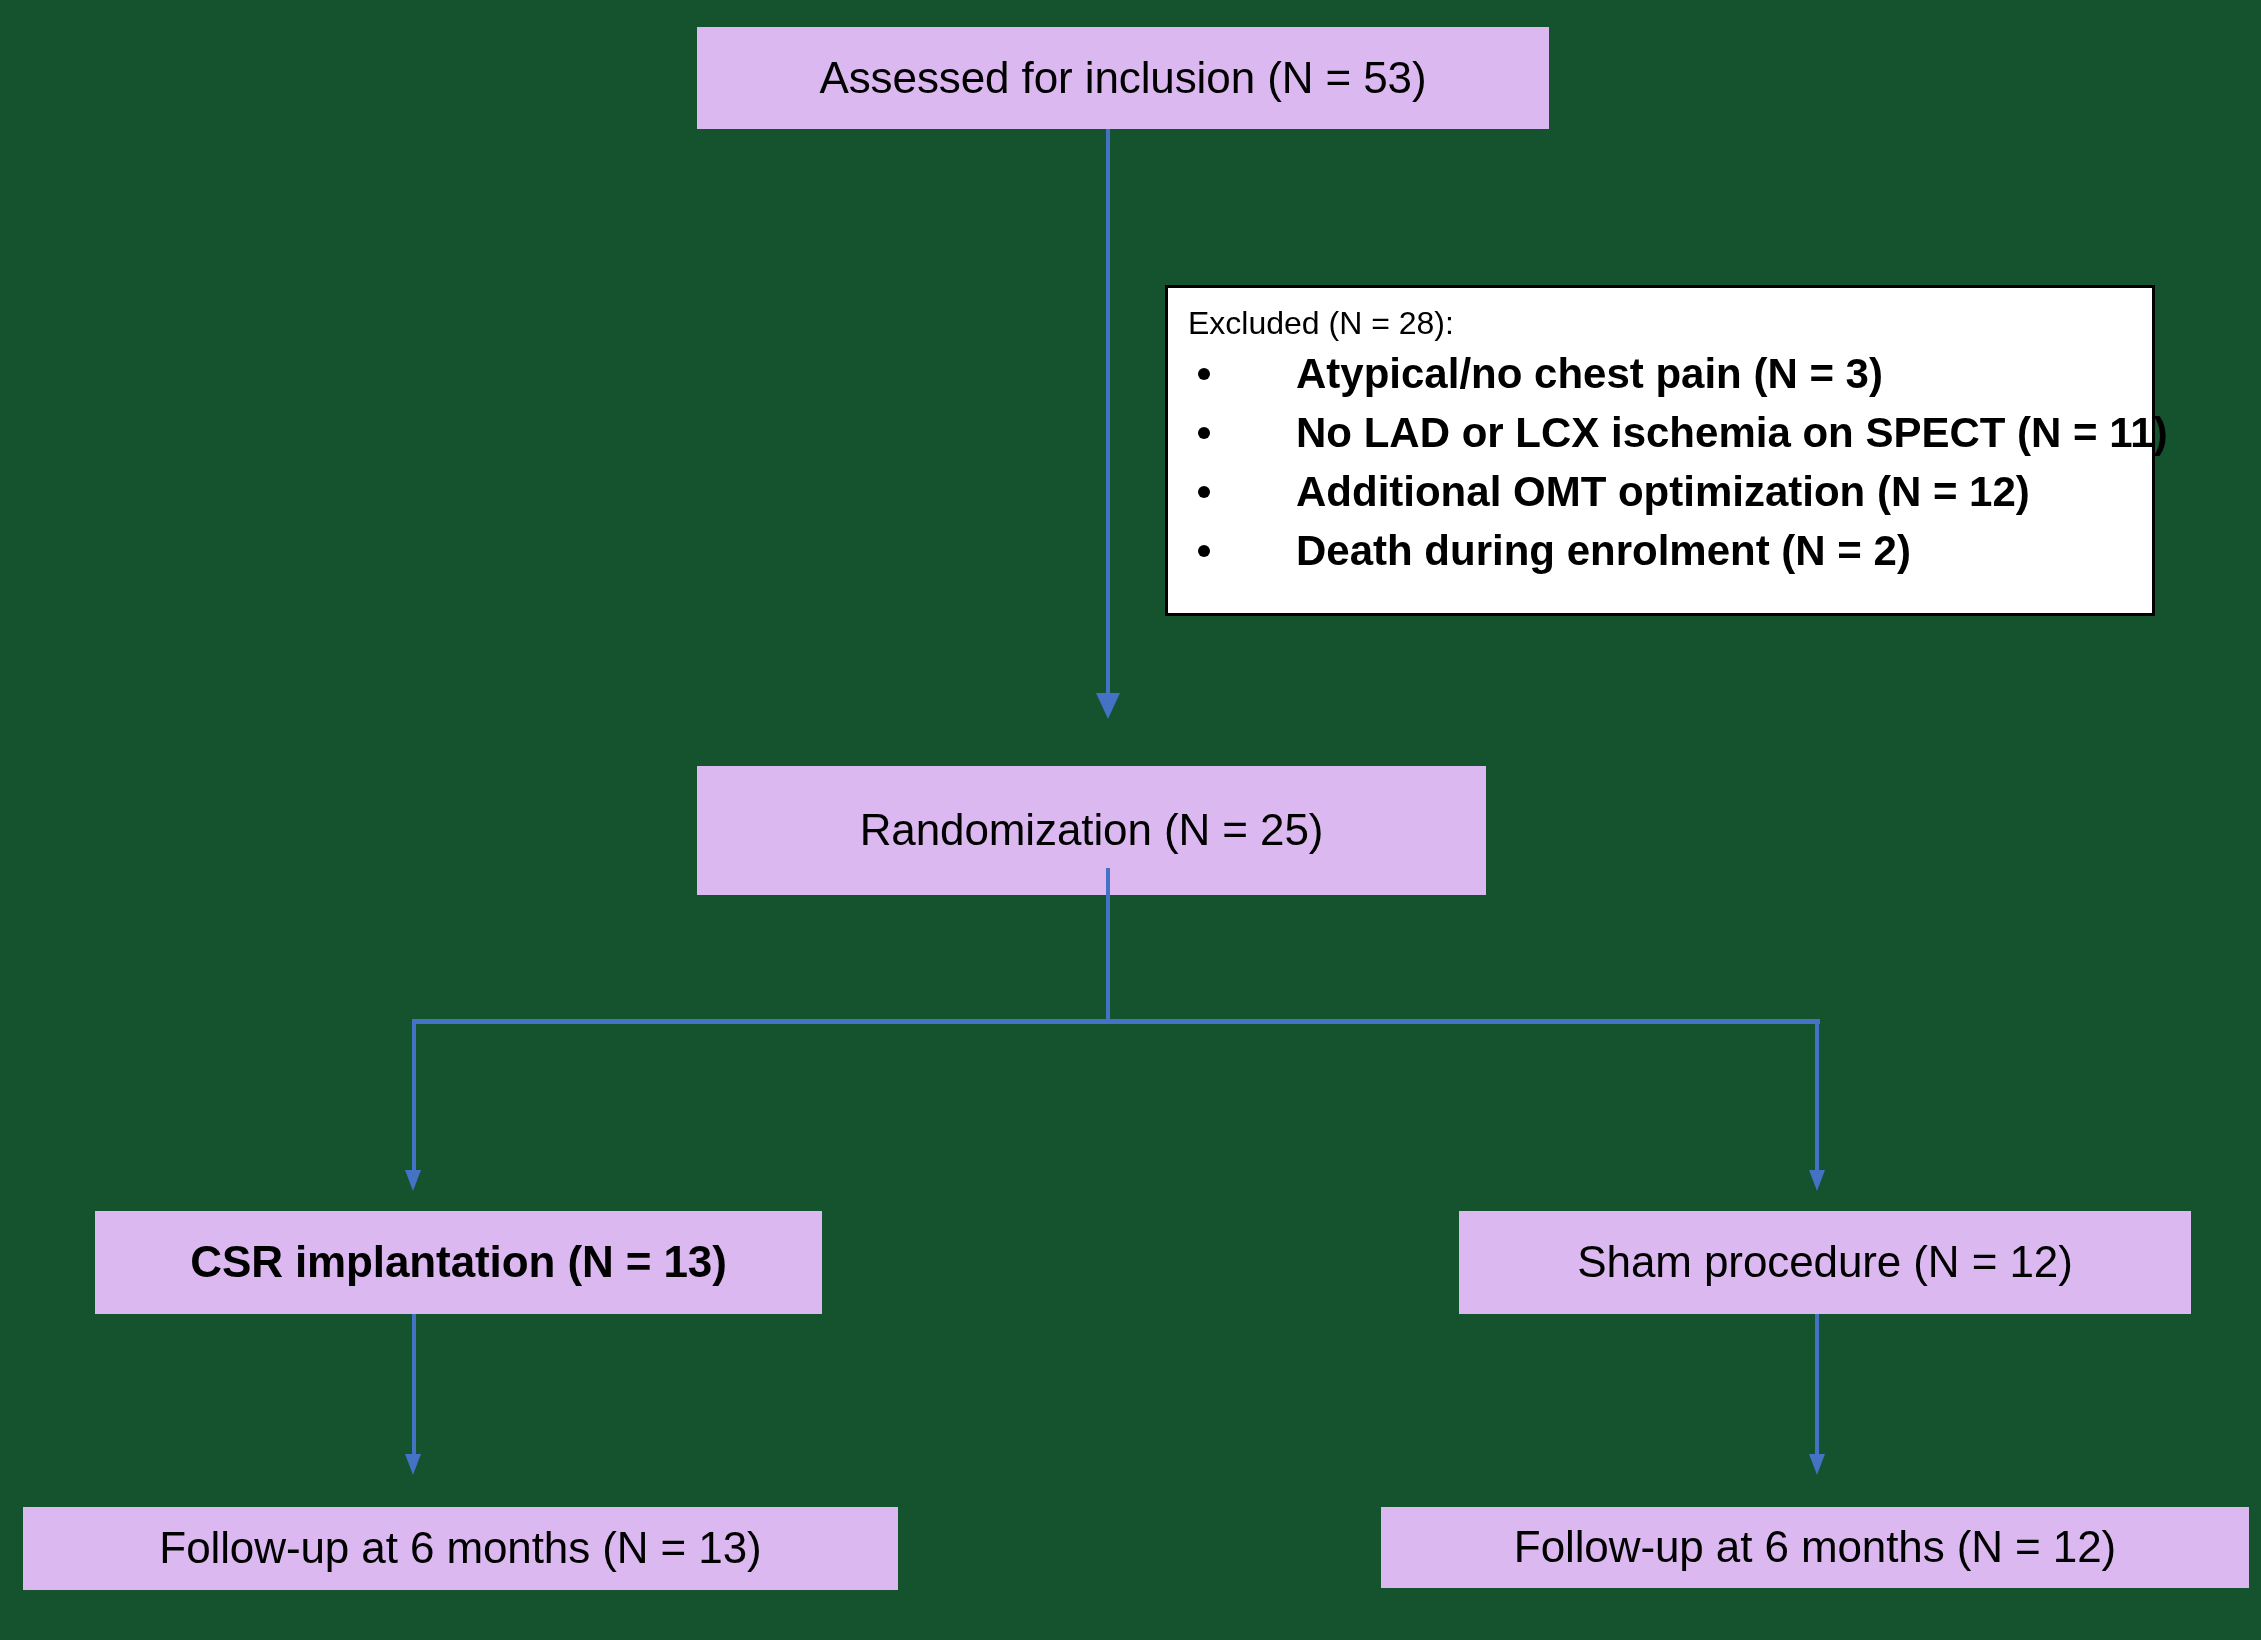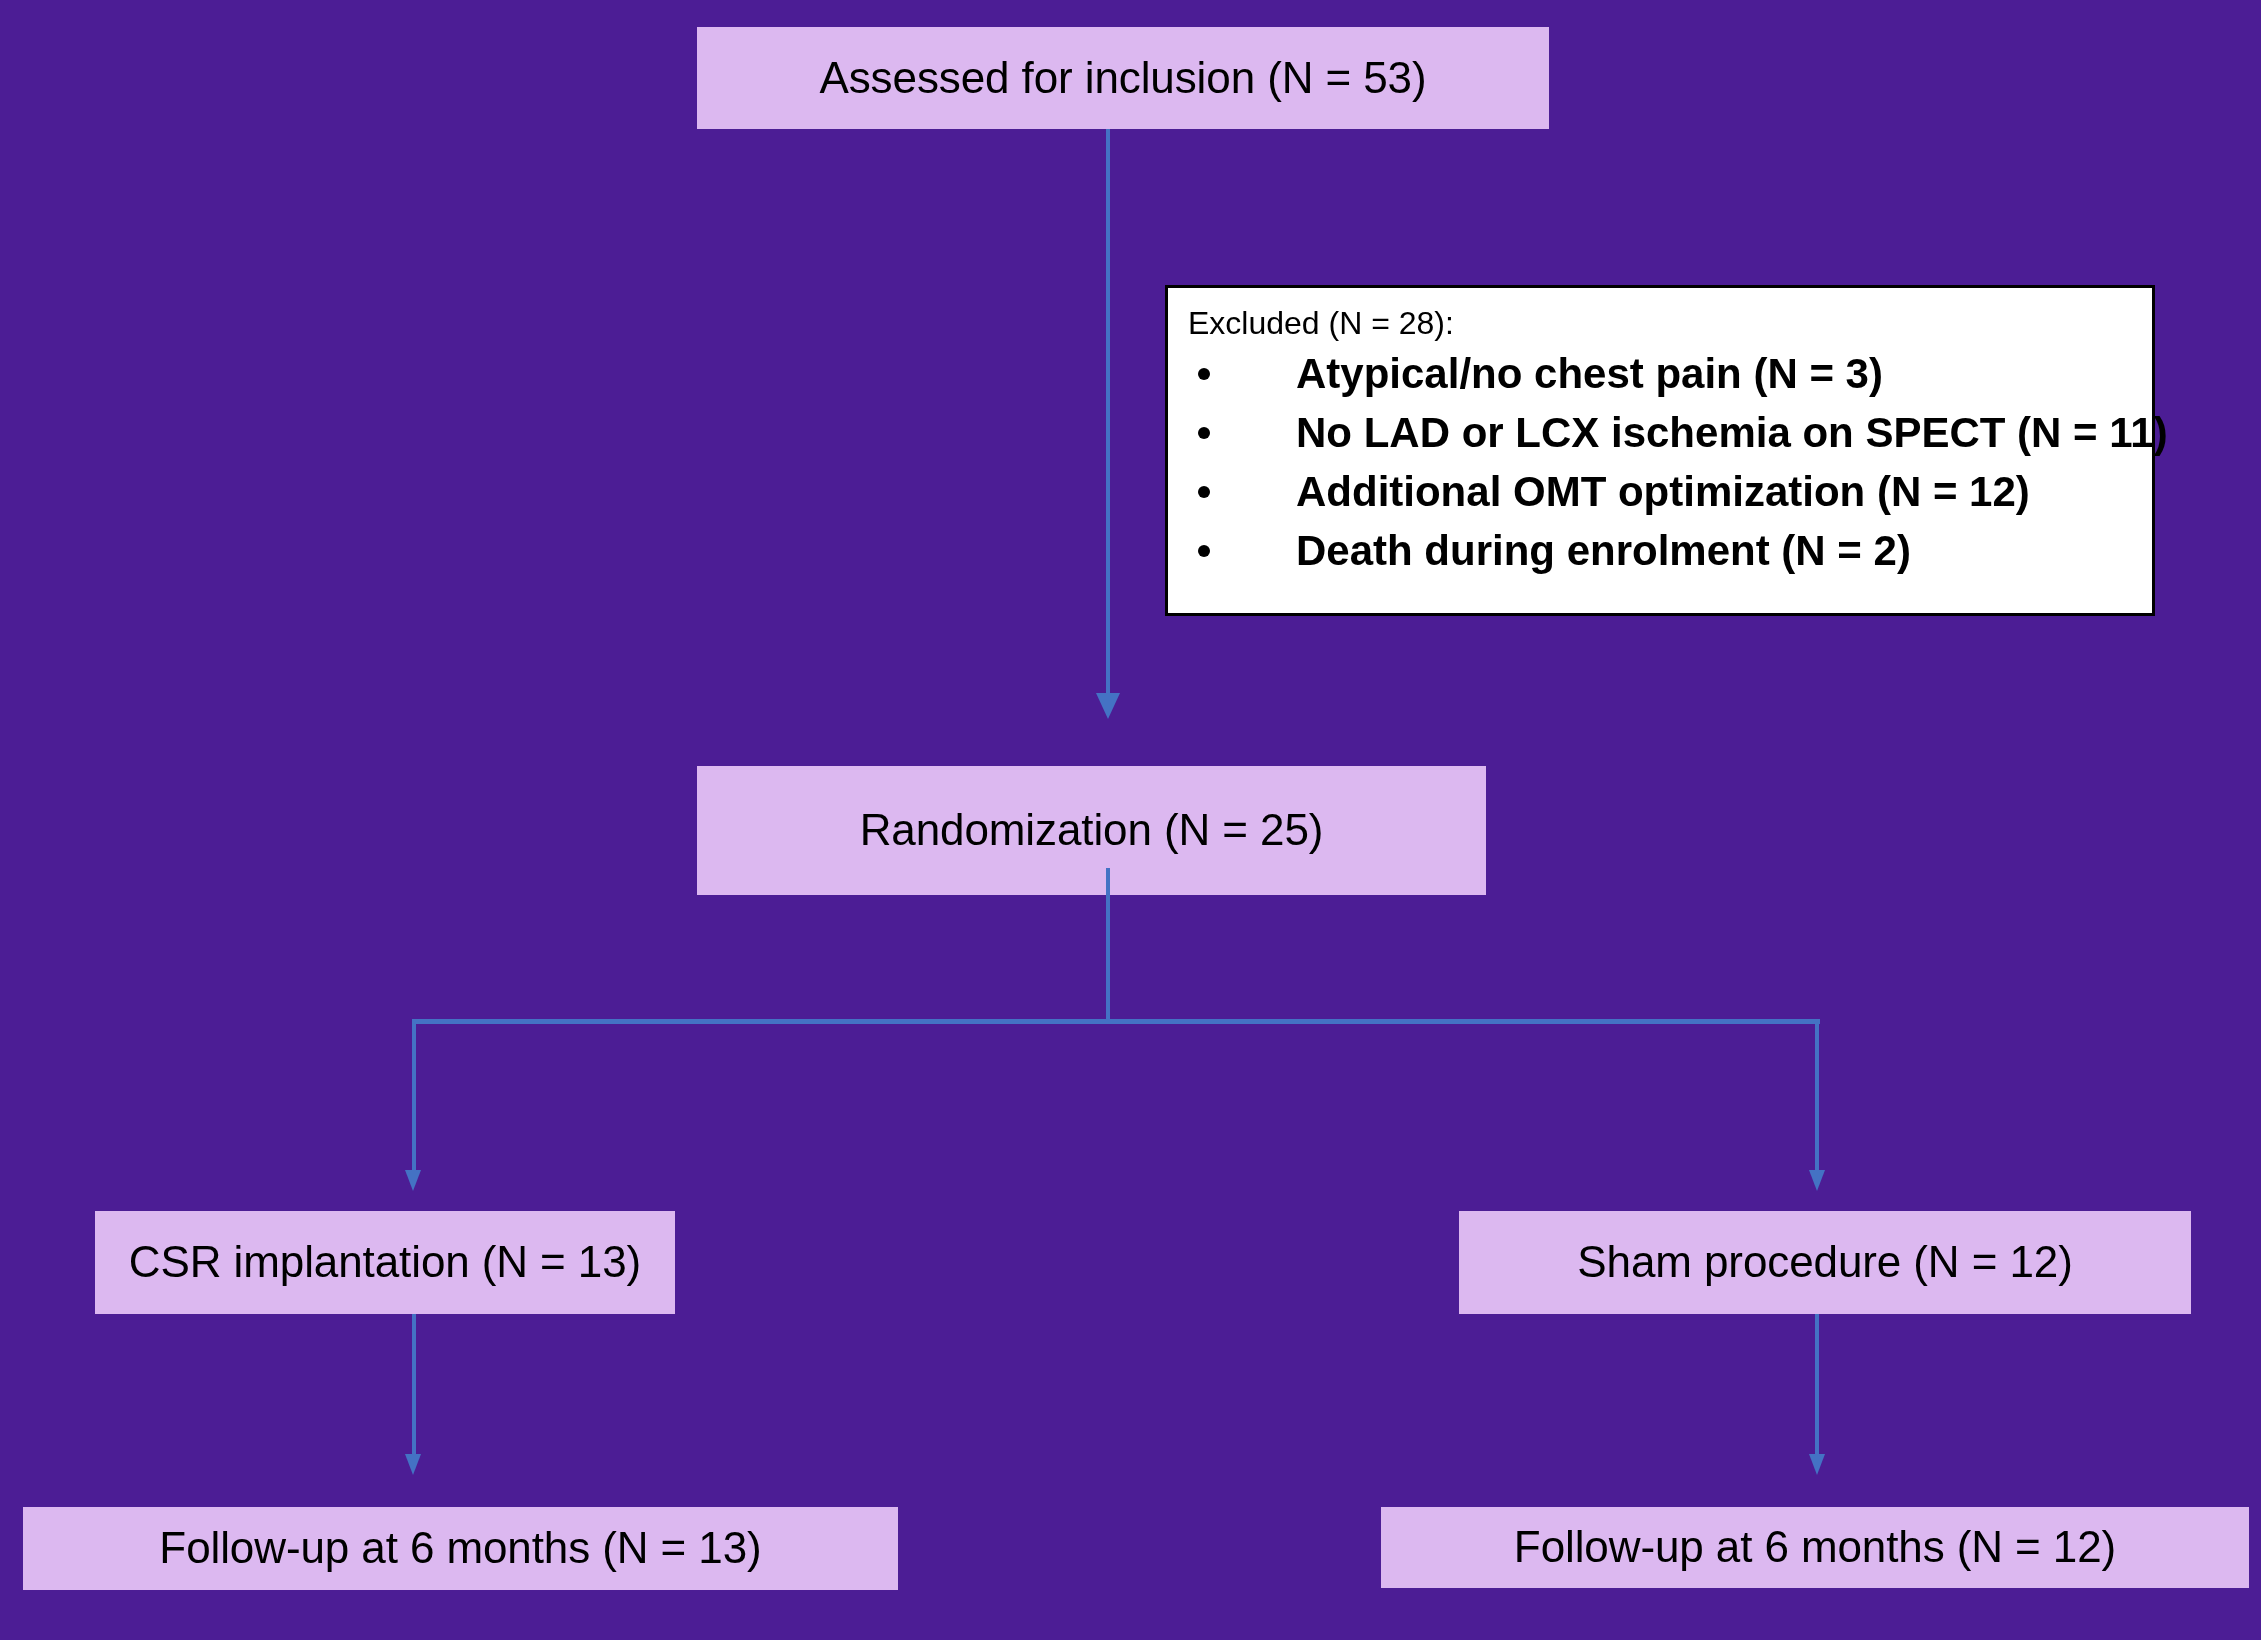--- a/index.html
+++ b/index.html
@@ -4,21 +4,21 @@
 <style>
   html, body {
     margin: 0;
     padding: 0;
     background: #ffffff;
   }
   #canvas {
     position: relative;
     width: 2261px;
     height: 1641px;
-    background: #4c1d95;
+    background: #14532d;
     overflow: hidden;
     font-family: "Liberation Sans", sans-serif;
   }
 
   
   .flow-box {
     position: absolute;
     background: #DCB8F0;
     display: flex;
     align-items: center;
@@ -27,21 +27,21 @@
     font-family: "Liberation Sans", sans-serif;
     font-size: 44px;
     font-weight: 400;
     line-height: 1.1;
     white-space: nowrap;
     letter-spacing: -0.1px;
   }
 
   #box-assessed   { left: 697px;  top: 27px;   width: 852px; height: 102px; }
   #box-random     { left: 697px;  top: 766px; width: 789px; height: 129px; }
-  #box-csr        { left: 95px;  top: 1211px; width: 580px; height: 103px; }
+  #box-csr        { left: 95px;  top: 1211px; width: 727px; height: 103px; font-weight: bold; }
   #box-sham       { left: 1459px; top: 1211px; width: 732px; height: 103px; align-items: center; }
   #box-fu-left    { left: 23px;   top: 1507px; width: 875px; height: 83px; }
   #box-fu-right   { left: 1381px; top: 1507px; width: 868px; height: 81px; }
 
   
   #box-excluded {
     position: absolute;
     left: 1165px;
     top: 285px;
     width: 990px;

